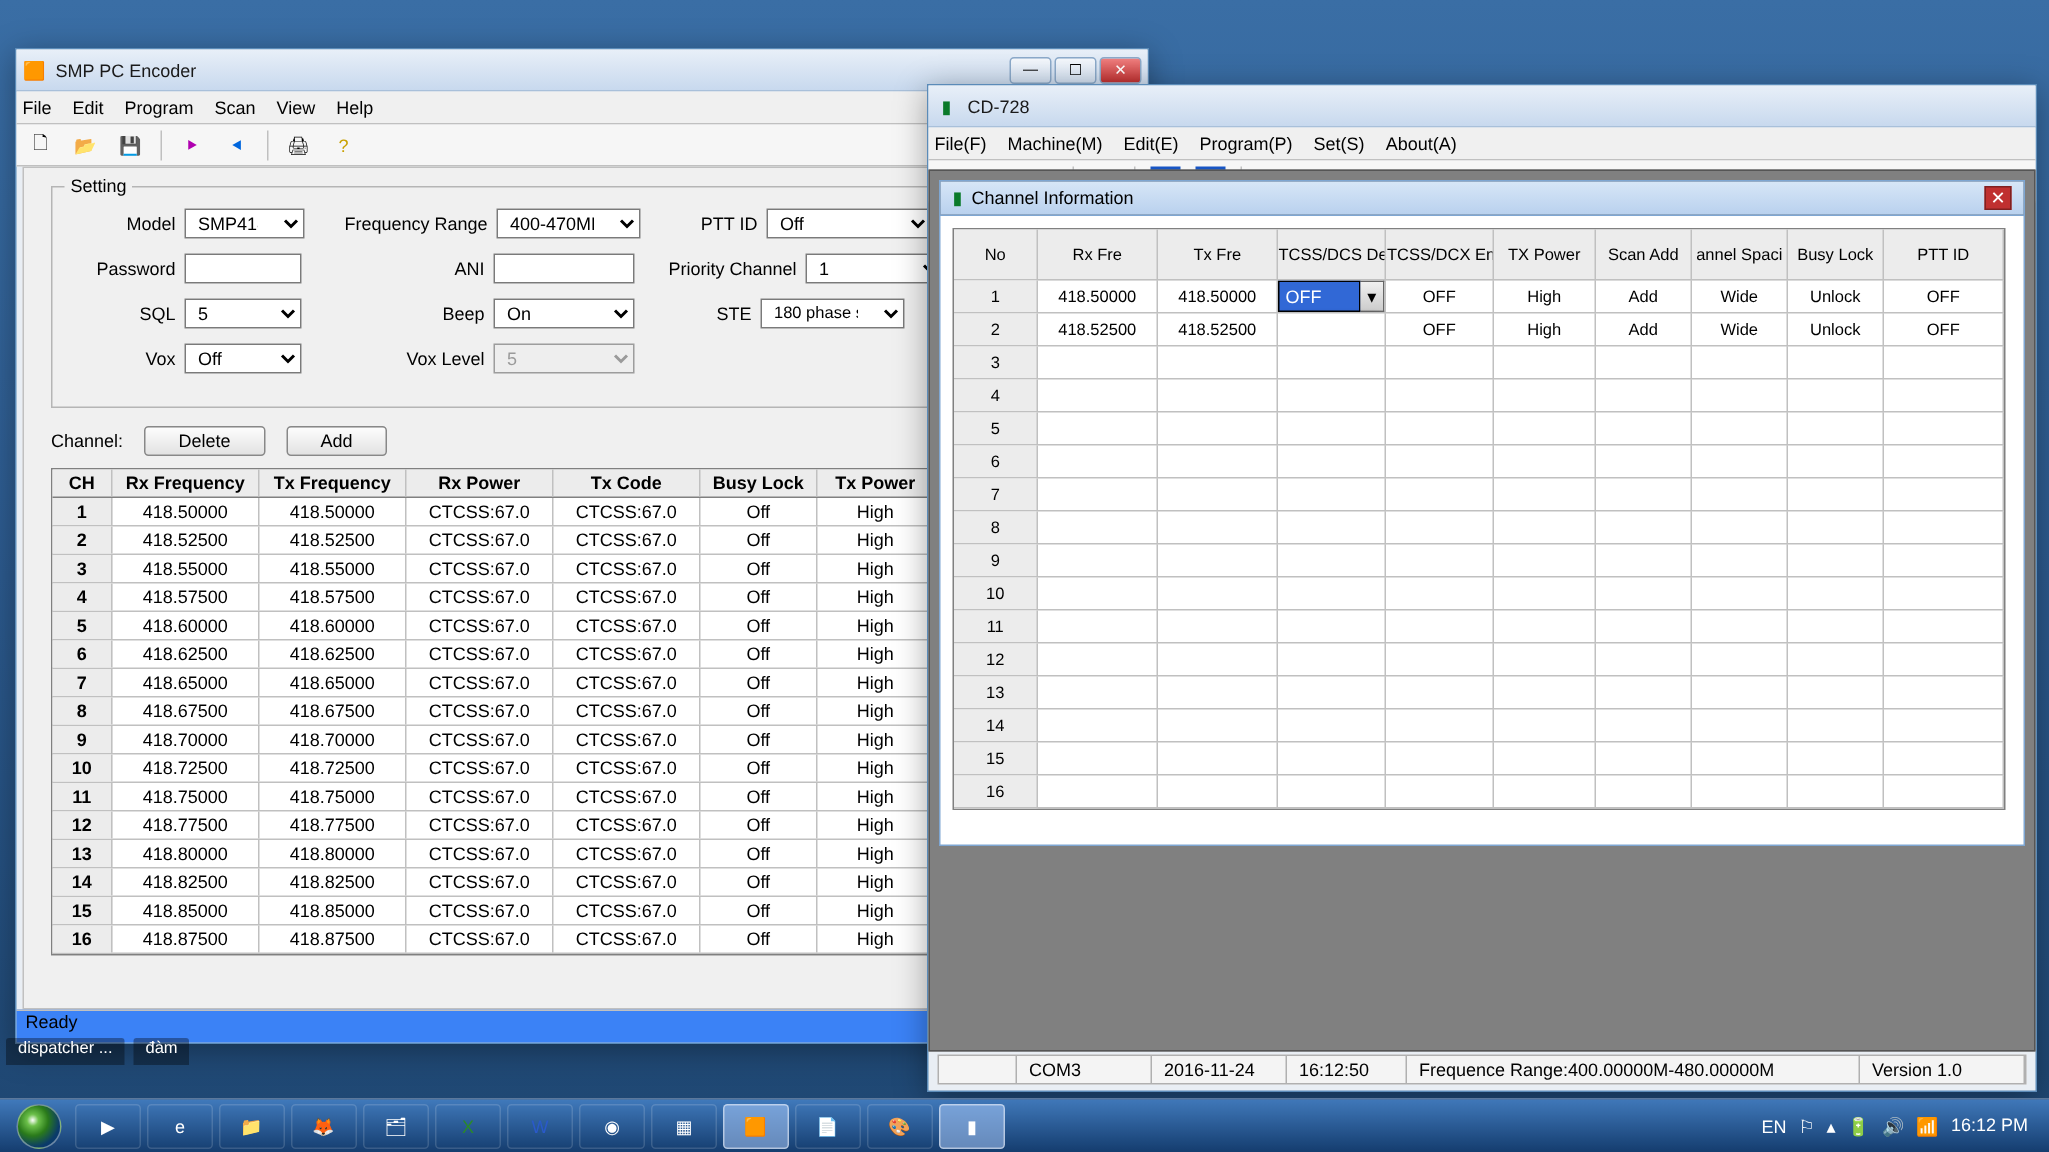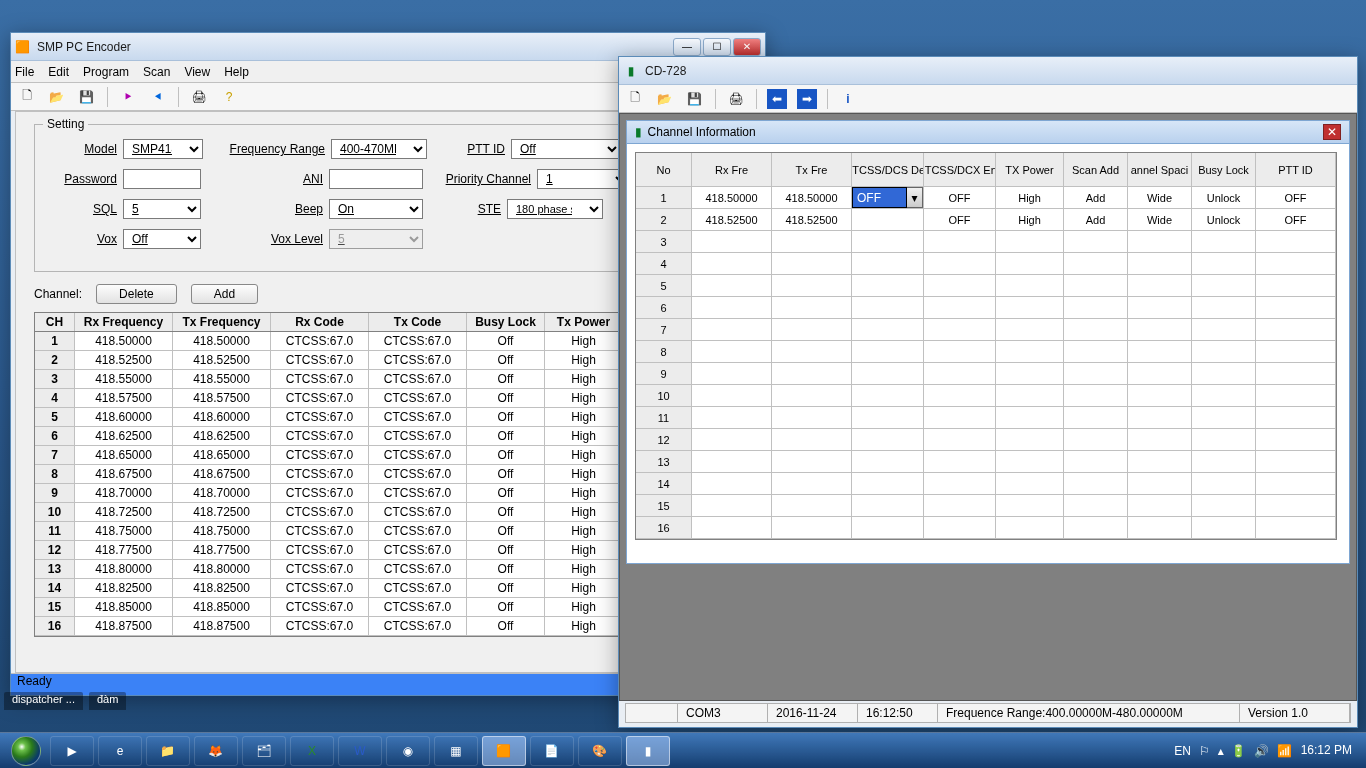--- a/index.html
+++ b/index.html
@@ -16,21 +16,21 @@
 
 .menubar { height: 22px; background: #f0f0f0; border-bottom: 1px solid #c0c0c0; display: flex; align-items: center; padding: 0 4px; gap: 14px; }
 .menubar span { cursor: default; }
 .toolbar { height: 28px; background: #f6f6f6; border-bottom: 1px solid #c0c0c0; display: flex; align-items: center; padding: 0 6px; gap: 10px; }
 .tool-btn { width: 20px; height: 20px; display: inline-flex; align-items: center; justify-content: center; cursor: pointer; }
 .tool-sep { width: 1px; height: 20px; background: #c0c0c0; }
 
 .client { position: absolute; left: 4px; right: 4px; top: 78px; bottom: 22px; background: #f0f0f0; border: 1px solid #c0c0c0; overflow: hidden; }
 .statusbar { position: absolute; left: 0; right: 0; bottom: 0; height: 22px; background: #3b82f6; border-top: 1px solid #c0c0c0; display: flex; align-items: flex-start; padding: 0 6px; gap: 12px; }
 
-.groupbox { border: 1px solid #b5b5b5; margin: 12px 18px; padding: 14px 12px 12px; position: relative; text-decoration: underline; }
+.groupbox { border: 1px solid #b5b5b5; margin: 12px 18px; padding: 14px 12px 12px; position: relative; }
 .groupbox > legend, .group-title { position: absolute; top: -8px; left: 8px; background: #f0f0f0; padding: 0 4px; font-size: 12px; }
 
 .form-row { display: flex; align-items: center; margin-bottom: 10px; gap: 22px; }
 .form-pair { display: flex; align-items: center; gap: 6px; }
 .form-label { width: 70px; text-align: right; }
 select, input[type=text] { border: 1px solid #7a7a7a; background: #fff; height: 20px; font-size: 12px; padding: 0 4px; }
 select.dropdown { padding-right: 14px; }
 input[disabled], select[disabled] { background: #eee; color: #777; }
 
 .btn { border: 1px solid #888; background: linear-gradient(to bottom,#fdfdfd,#e2e2e2); padding: 2px 22px; border-radius: 3px; cursor: pointer; }
@@ -197,21 +197,21 @@
       <span>Channel:</span>
       <button class="btn">Delete</button>
       <button class="btn">Add</button>
     </div>
 
     <div class="table smp" style="margin:0 18px;">
       <div class="table-head">
         <div class="th ch">CH</div>
         <div class="th rx">Rx Frequency</div>
         <div class="th tx">Tx Frequency</div>
-        <div class="th rc">Rx Code</div>
+        <div class="th rc">Rx Power</div>
         <div class="th tc">Tx Code</div>
         <div class="th bl">Busy Lock</div>
         <div class="th tp">Tx Power</div>
       </div>
       <div id="smp-rows">
           <div class="table-row">
             <div class="td ch">1</div>
             <div class="td rx">418.50000</div>
             <div class="td tx">418.50000</div>
             <div class="td rc">CTCSS:67.0</div>
@@ -360,20 +360,28 @@
 
   <div class="statusbar">
     <span>Ready</span>
   </div>
 </div>
 
 <div class="window cd" style="left:618px; top:56px; width:740px; height:672px;">
   <div class="titlebar">
     <span class="icon" style="color:#0a7a2a">▮</span>
     <span class="title">CD-728</span>
+  </div>
+  <div class="menubar">
+    <span>File(F)</span>
+    <span>Machine(M)</span>
+    <span>Edit(E)</span>
+    <span>Program(P)</span>
+    <span>Set(S)</span>
+    <span>About(A)</span>
   </div>
   <div class="toolbar">
     <span class="tool-btn">🗋</span>
     <span class="tool-btn">📂</span>
     <span class="tool-btn">💾</span>
     <span class="tool-sep"></span>
     <span class="tool-btn">🖨</span>
     <span class="tool-sep"></span>
     <span class="tool-btn" style="background:#1755c4;color:#fff;padding:1px 3px">⬅</span>
     <span class="tool-btn" style="background:#1755c4;color:#fff;padding:1px 3px">➡</span>

